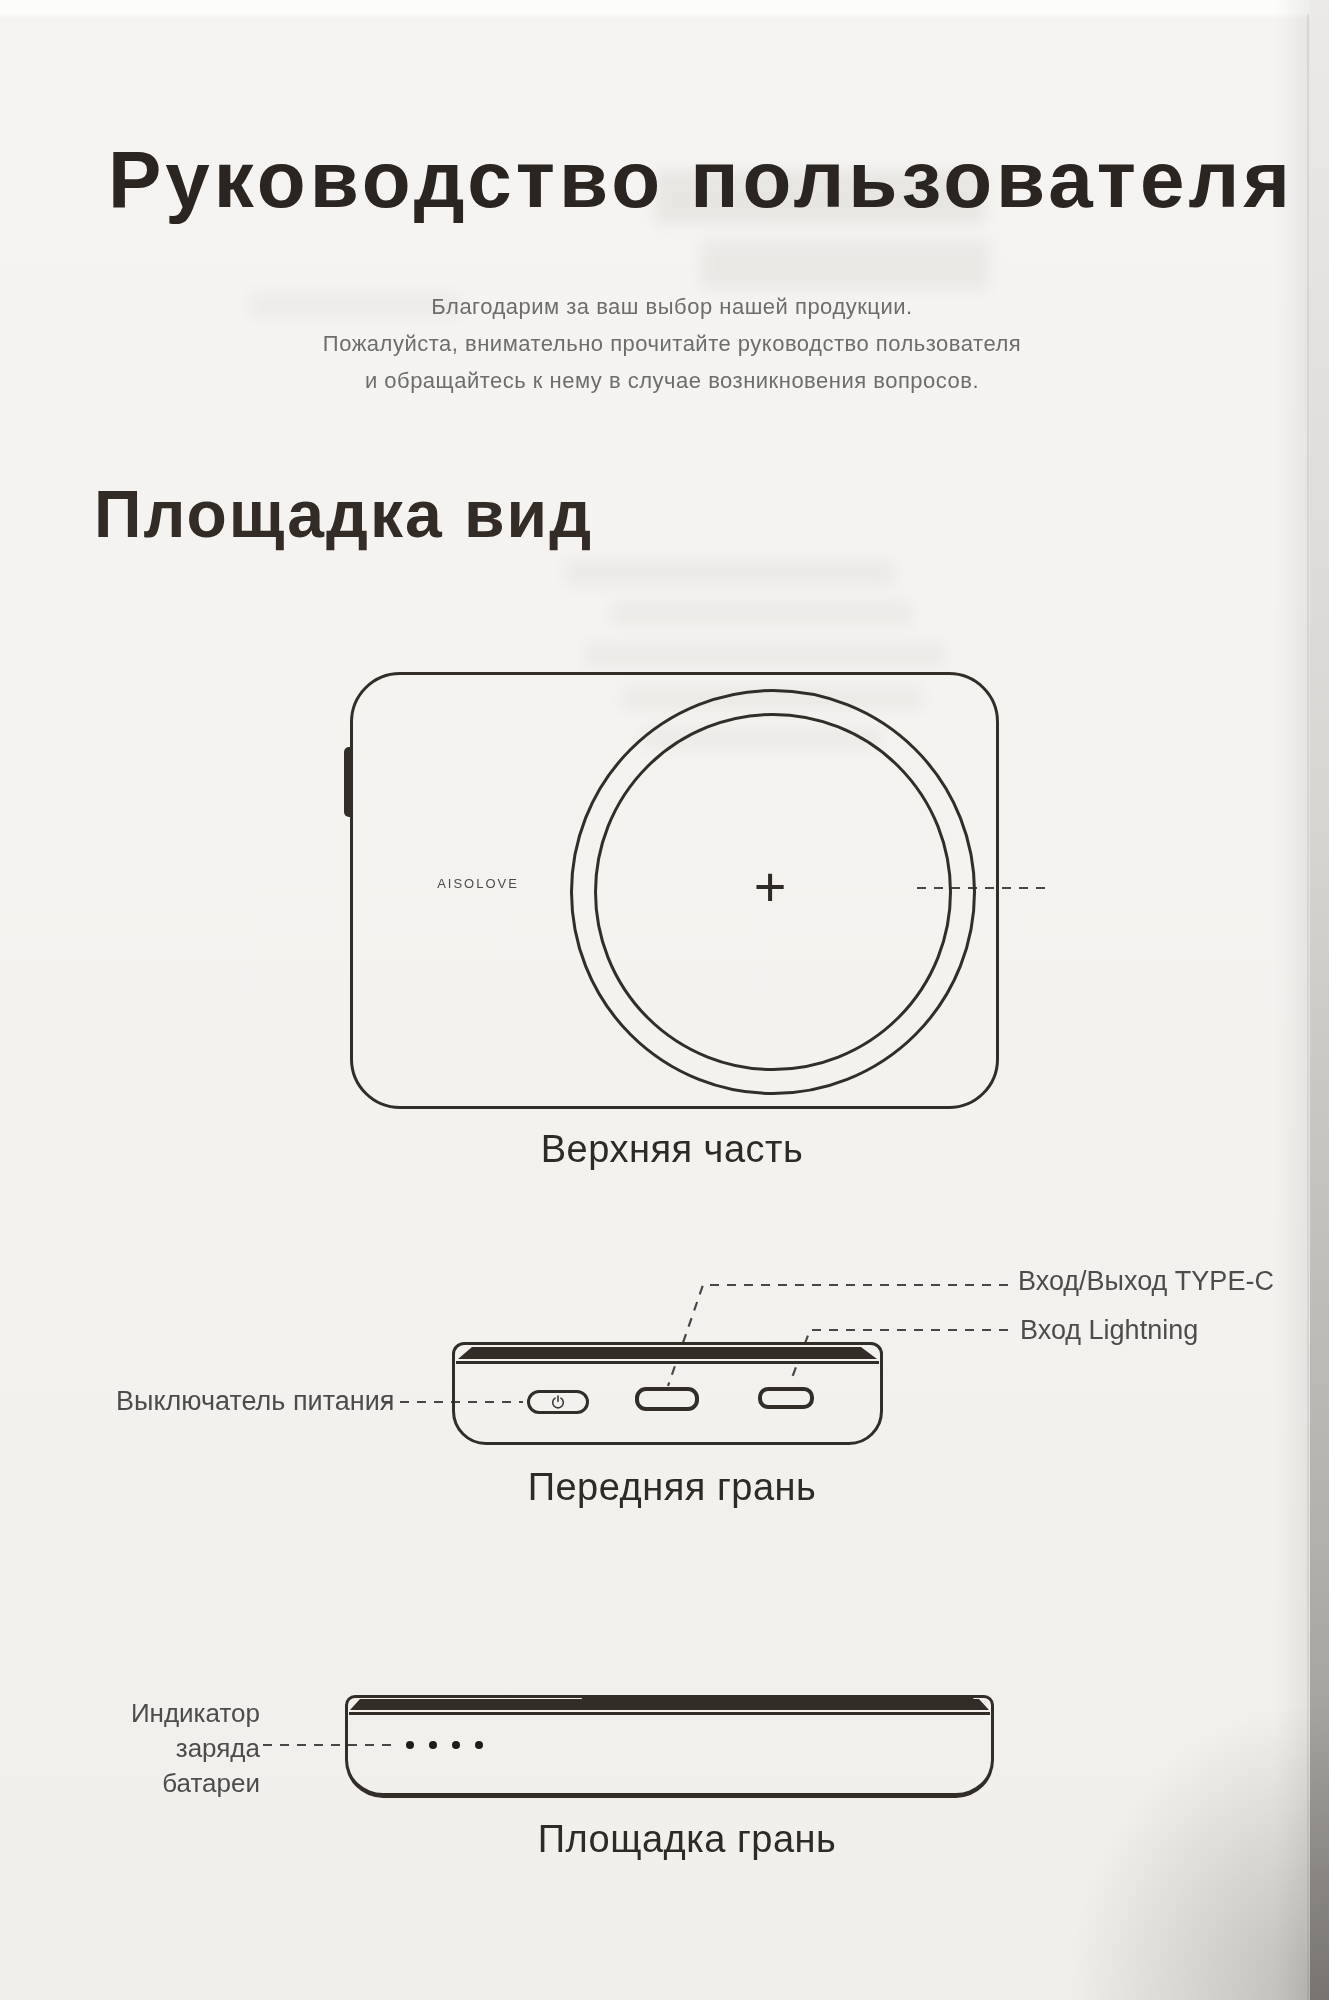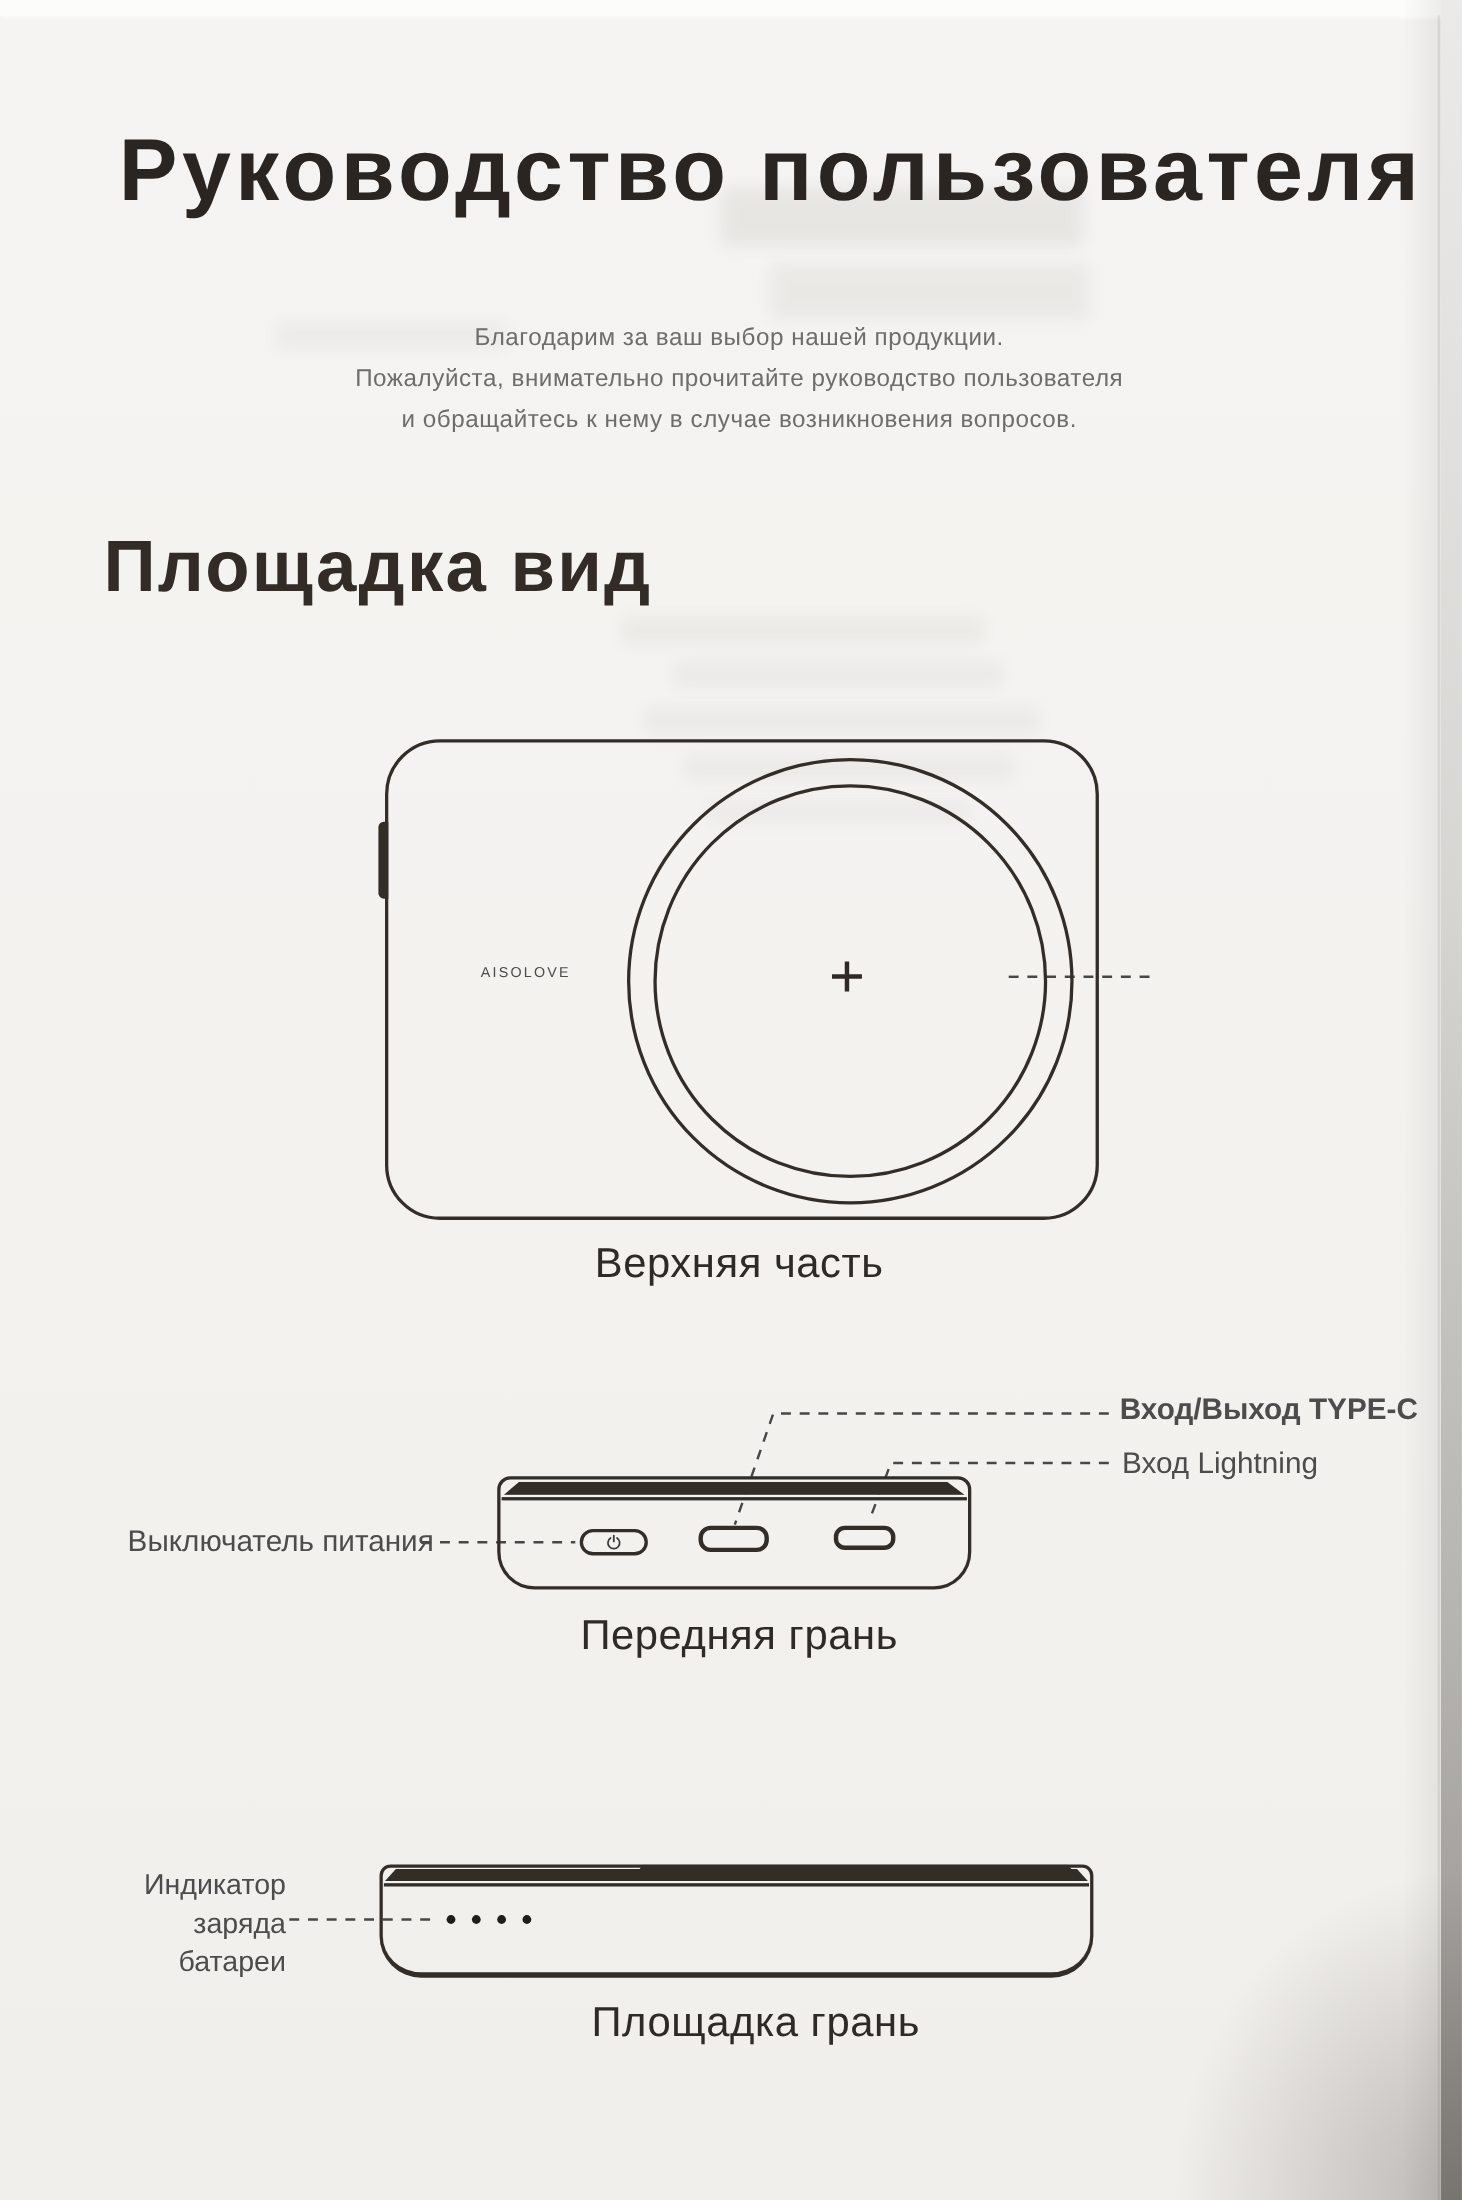--- a/index.html
+++ b/index.html
@@ -22,34 +22,34 @@
   .g1{left:655px;top:170px;width:330px;height:54px;opacity:.09;}
   .g2{left:700px;top:240px;width:290px;height:50px;opacity:.07;}
   .g3{left:565px;top:560px;width:330px;height:26px;opacity:.06;}
   .g4{left:612px;top:601px;width:300px;height:24px;opacity:.06;}
   .g5{left:585px;top:643px;width:360px;height:24px;opacity:.06;}
   .g6{left:622px;top:686px;width:300px;height:24px;opacity:.055;}
   .g7{left:642px;top:727px;width:240px;height:22px;opacity:.05;}
   .g8{left:250px;top:292px;width:210px;height:26px;opacity:.05;}
 
   
-  .title{position:absolute;left:108px;top:115px;font-size:80px;line-height:80px;
+  .title{position:absolute;left:108px;top:140px;font-size:80px;line-height:80px;
     font-weight:700;letter-spacing:4px;color:#2b2521;white-space:nowrap;}
   .intro{position:absolute;left:8px;top:288px;width:1328px;text-align:center;
     font-size:22px;line-height:37px;letter-spacing:.5px;font-weight:400;color:#6d6d6d;}
   .section-heading{position:absolute;left:94px;top:480px;font-size:66px;line-height:68px;
     font-weight:700;letter-spacing:2px;color:#322b26;white-space:nowrap;}
   .caption{position:absolute;transform:translateX(-50%);font-size:38px;font-weight:500;
     color:#2e2a26;letter-spacing:.5px;white-space:nowrap;}
   .cap-top{left:672px;top:1128px;}
   .cap-front{left:672px;top:1466px;}
   .cap-side{left:687px;top:1818px;}
   .diagram-label{position:absolute;color:#4c4c4c;font-weight:300;white-space:nowrap;}
   .label-pad{left:1063px;top:830px;font-size:31px;line-height:39px;}
-  .label-typec{left:1018px;top:1266px;font-size:27px;font-weight:bold;}
+  .label-typec{left:1018px;top:1266px;font-size:27px;}
   .label-lightning{left:1020px;top:1315px;font-size:27px;}
   .label-power{left:116px;top:1386px;font-size:27px;}
   .label-indicator{left:80px;top:1696px;width:180px;font-size:26px;line-height:35px;text-align:right;}
 
   
   .device-top{position:absolute;left:350px;top:672px;width:643px;height:431px;
     border:3px solid #332d28;border-radius:50px;background:transparent;}
   .side-button{position:absolute;left:344px;top:747px;width:9px;height:70px;
     background:#332d28;border-radius:5px 0 0 5px;}
   .ring{position:absolute;border-radius:50%;}

